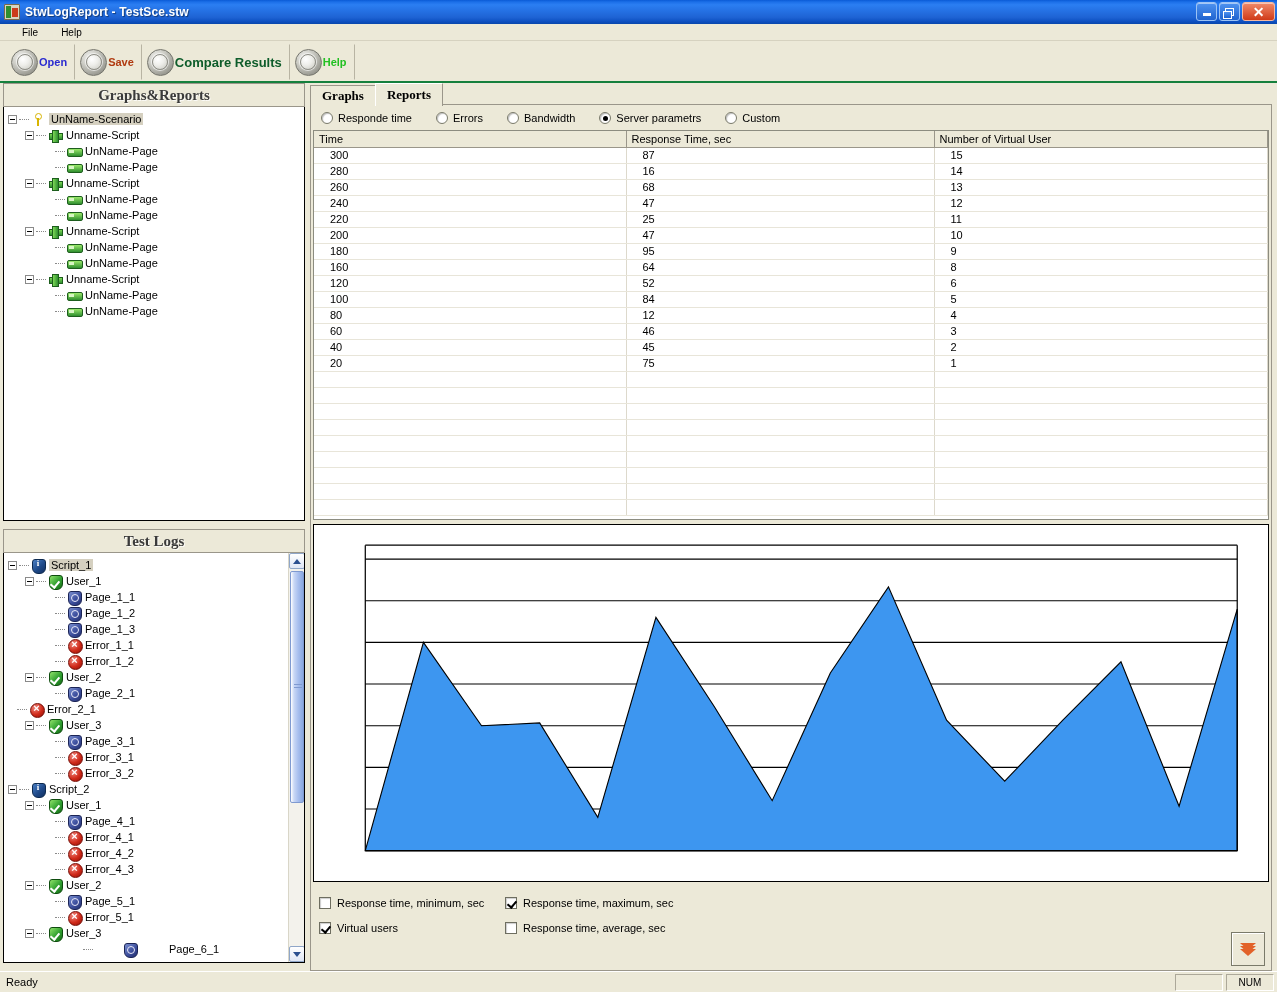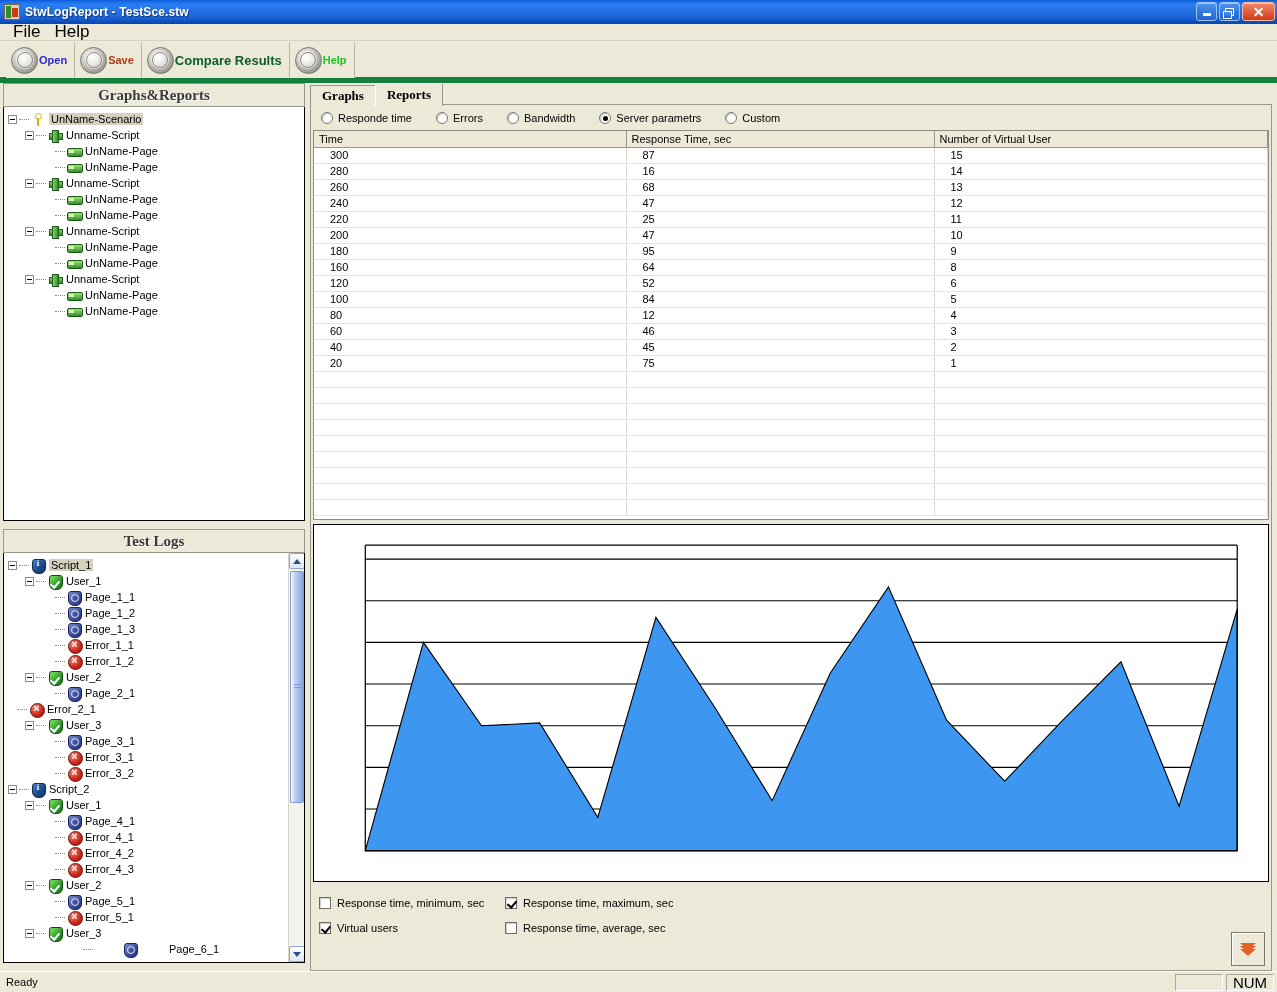--- a/index.html
+++ b/index.html
@@ -59,28 +59,28 @@
   .win-btn .glyph-max { width:9px; height:8px; border:1.5px solid #fff; position:relative; }
   .win-btn .glyph-max::before{content:"";position:absolute;left:-3px;top:2px;width:7px;height:6px;border:1.5px solid #fff;background:linear-gradient(to bottom,#4f93f0,#1f63cf);}
   .win-btn.close span { font-size: 14px; line-height: 1; font-family: "Liberation Sans", sans-serif; }
 
   
   #menubar {
     height: 17px; background: #ece9d8;
     display: flex; align-items: center; padding-left: 6px;
     border-bottom: 1px solid #d6d2c0;
   }
-  #menubar .mi { padding: 1px 7px; font-size: 17px; color: #000; }
+  #menubar .mi { padding: 1px 7px; font-size: 10px; color: #000; margin-left: 9px; }
 
   
   #toolbar {
     height: 42px; background: #ece9d8;
     display: flex; align-items: center;
     padding: 2px 0 0 6px;
-    border-bottom: 6px solid #15803d;
+    border-bottom: 2px solid #15803d;
   }
   .tb-btn {
     height: 36px;
     display: flex; align-items: center;
     padding: 0 7px 0 4px;
     border: 1px solid #ece9d8;
     border-right: 1px solid #b8b4a3;
     gap: 1px;
   }
   .tb-icon {
@@ -310,21 +310,21 @@
     background: #ece9d8;
     border-top: 1px solid #fff;
     display: flex; align-items: center;
   }
   #statusbar .sb-main { flex: 1; padding-left: 6px; font-size: 11px; }
   #statusbar .sb-cell {
     width: 48px; height: 17px; margin-right: 3px;
     border: 1px solid #aca899;
     border-right-color: #fff; border-bottom-color: #fff;
     display: flex; align-items: center; justify-content: center;
-    font-size: 15px;
+    font-size: 10px;
   }
 </style>
 </head>
 <body>
 
 <div id="titlebar">
   <div class="app-icon"></div>
   <div class="title-text">StwLogReport - TestSce.stw</div>
   <div class="win-btns">
     <div class="win-btn">

